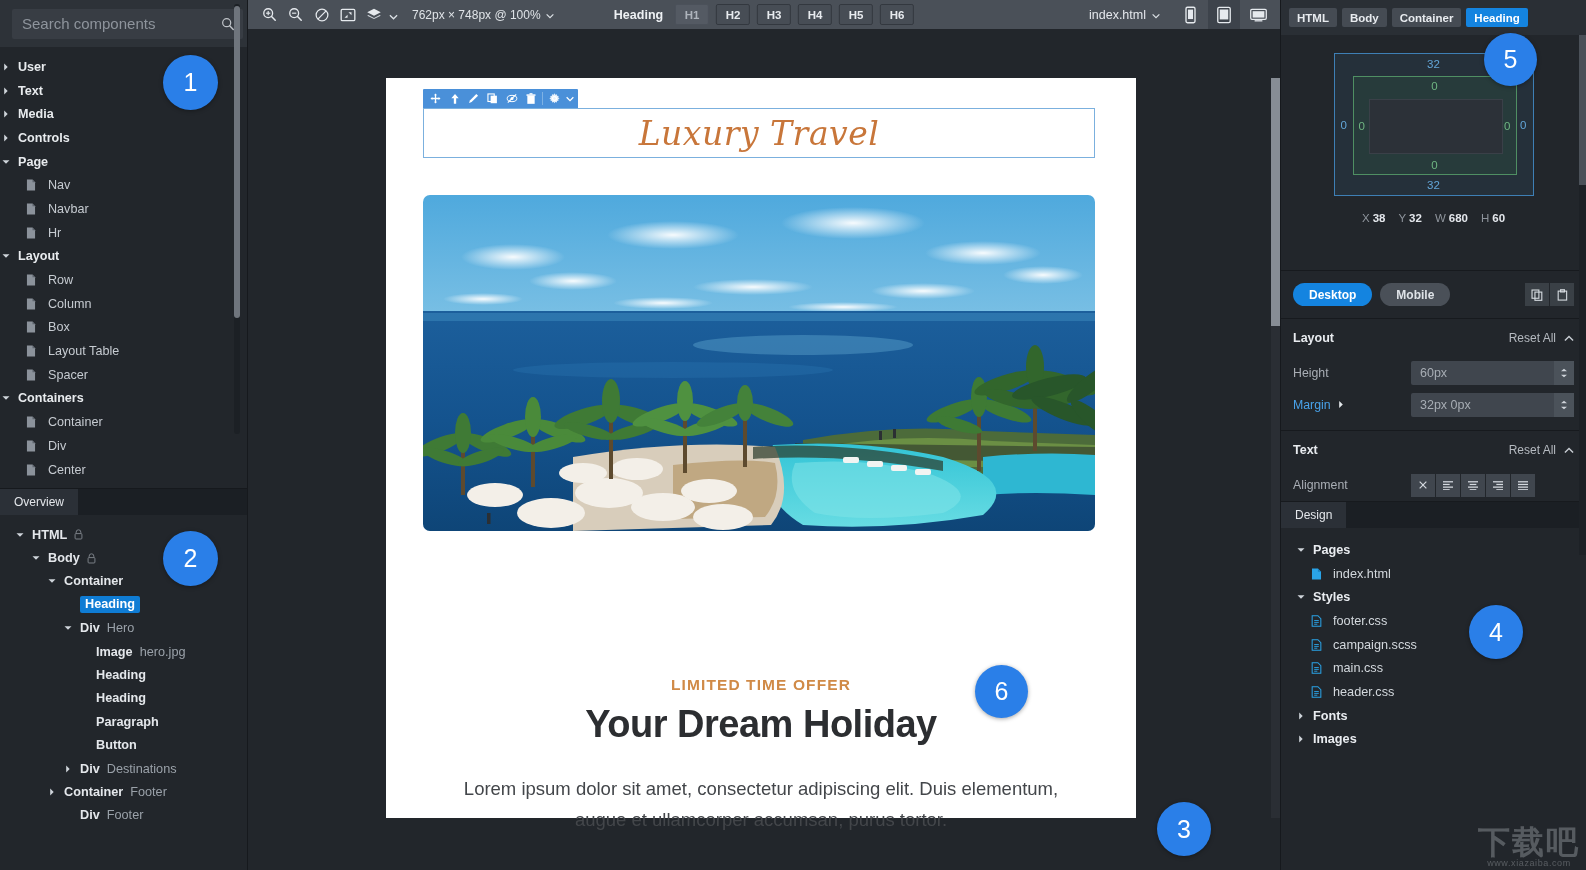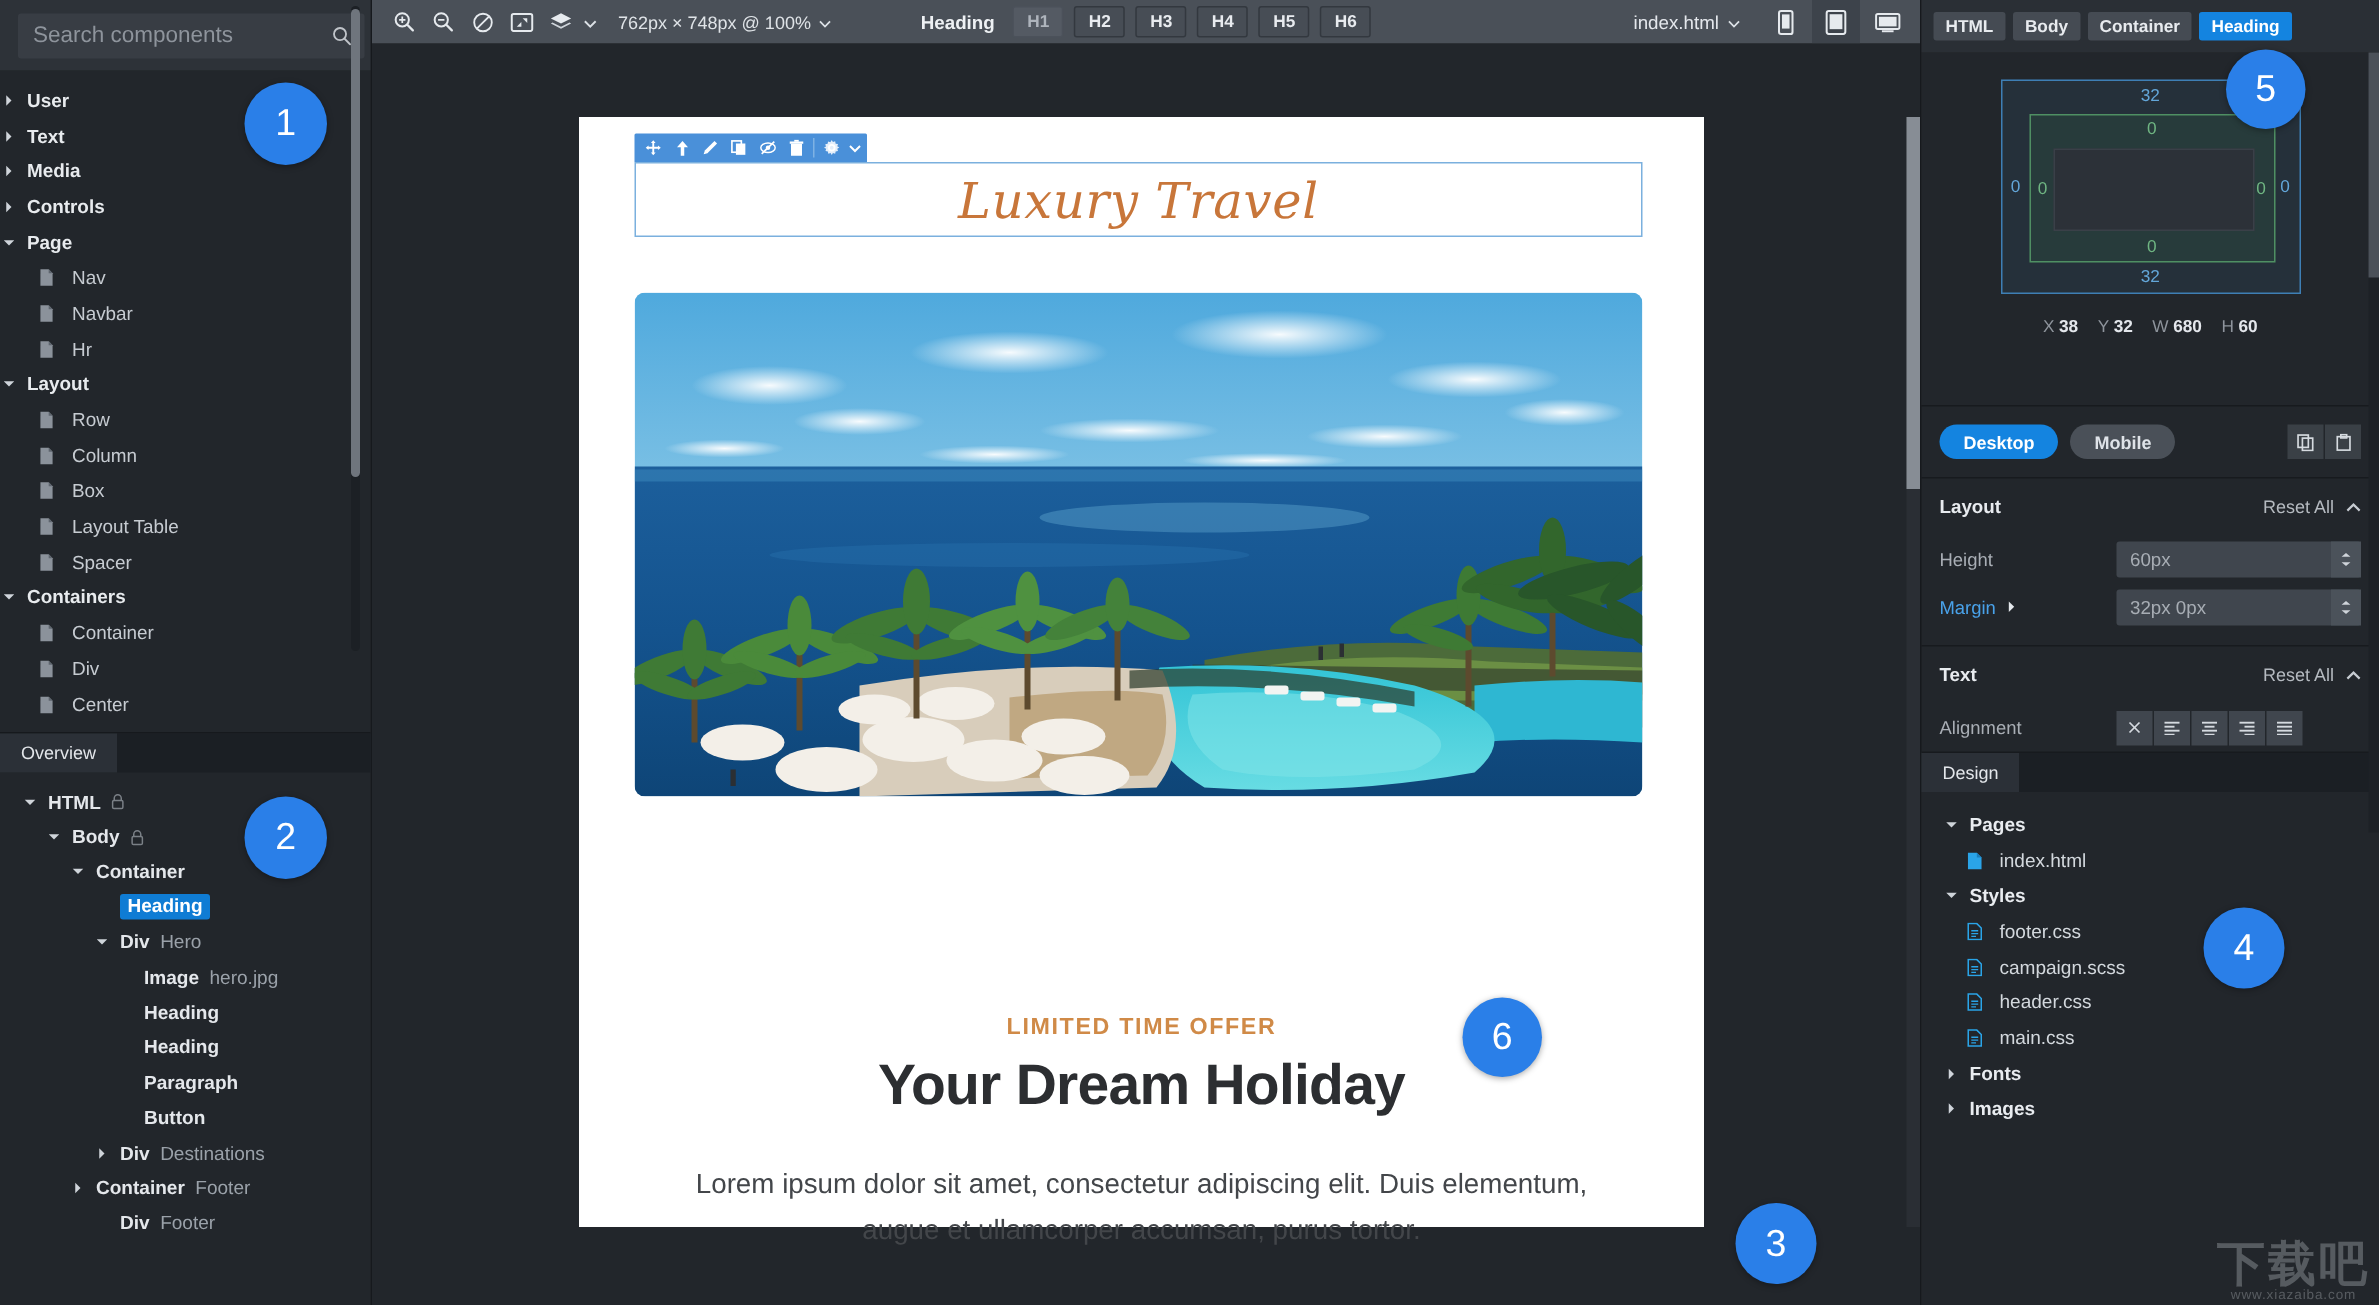--- a/index.html
+++ b/index.html
@@ -1245,32 +1245,32 @@
           </div>
           <div class="dg-row file">
             <span class="dg-file-ico">
               <svg viewBox="0 0 11 13" width="11" height="12">
                 <path d="M0.8 0.8 H7 L10.2 4 V12.2 H0.8Z" fill="none" stroke="#2aa4e8" stroke-width="1.1"></path>
                 <line x1="3" y1="6" x2="8" y2="6" stroke="#2aa4e8" stroke-width="1"></line>
                 <line x1="3" y1="8" x2="8" y2="8" stroke="#2aa4e8" stroke-width="1"></line>
                 <line x1="3" y1="10" x2="6.4" y2="10" stroke="#2aa4e8" stroke-width="1"></line>
               </svg>
             </span>
-            <span>header.css</span>
+            <span>main.css</span>
           </div>
           <div class="dg-row file">
             <span class="dg-file-ico">
               <svg viewBox="0 0 11 13" width="11" height="12">
                 <path d="M0.8 0.8 H7 L10.2 4 V12.2 H0.8Z" fill="none" stroke="#2aa4e8" stroke-width="1.1"></path>
                 <line x1="3" y1="6" x2="8" y2="6" stroke="#2aa4e8" stroke-width="1"></line>
                 <line x1="3" y1="8" x2="8" y2="8" stroke="#2aa4e8" stroke-width="1"></line>
                 <line x1="3" y1="10" x2="6.4" y2="10" stroke="#2aa4e8" stroke-width="1"></line>
               </svg>
             </span>
-            <span>main.css</span>
+            <span>header.css</span>
           </div>
           <div class="dg-row grp">
             <span class="caret">
               <svg viewBox="0 0 7 10" width="6" height="8">
                 <path d="M1.2 0.6 L5.6 5 L1.2 9.4Z" fill="#cfd4da"></path>
               </svg>
             </span>
             <span>Fonts</span>
           </div>
           <div class="dg-row grp">

